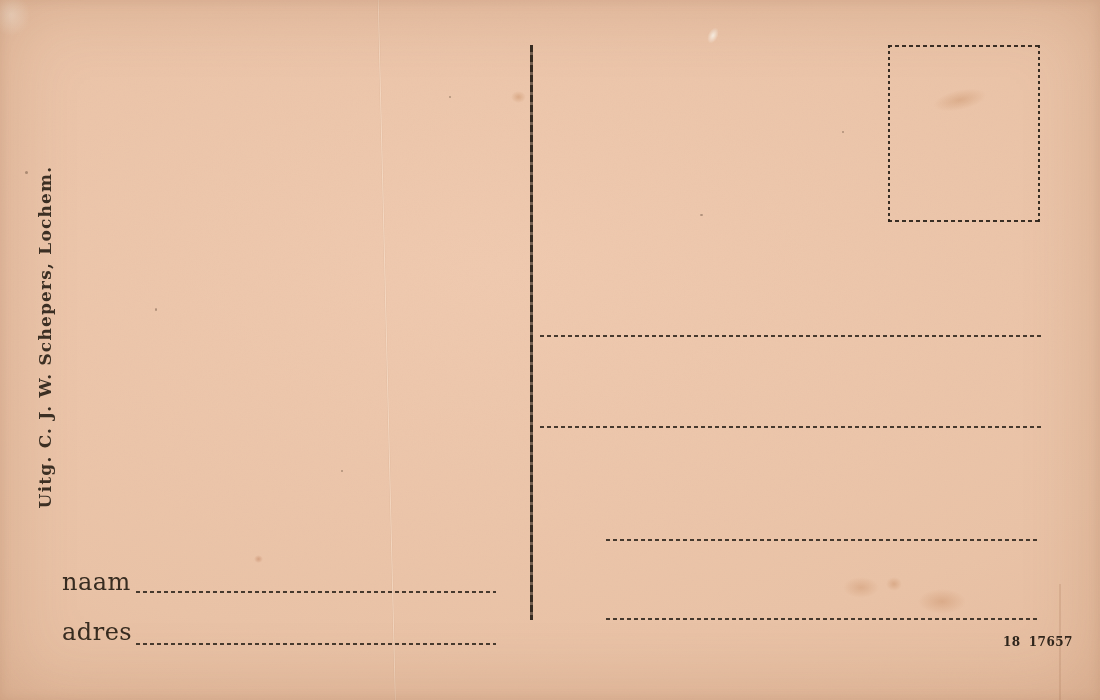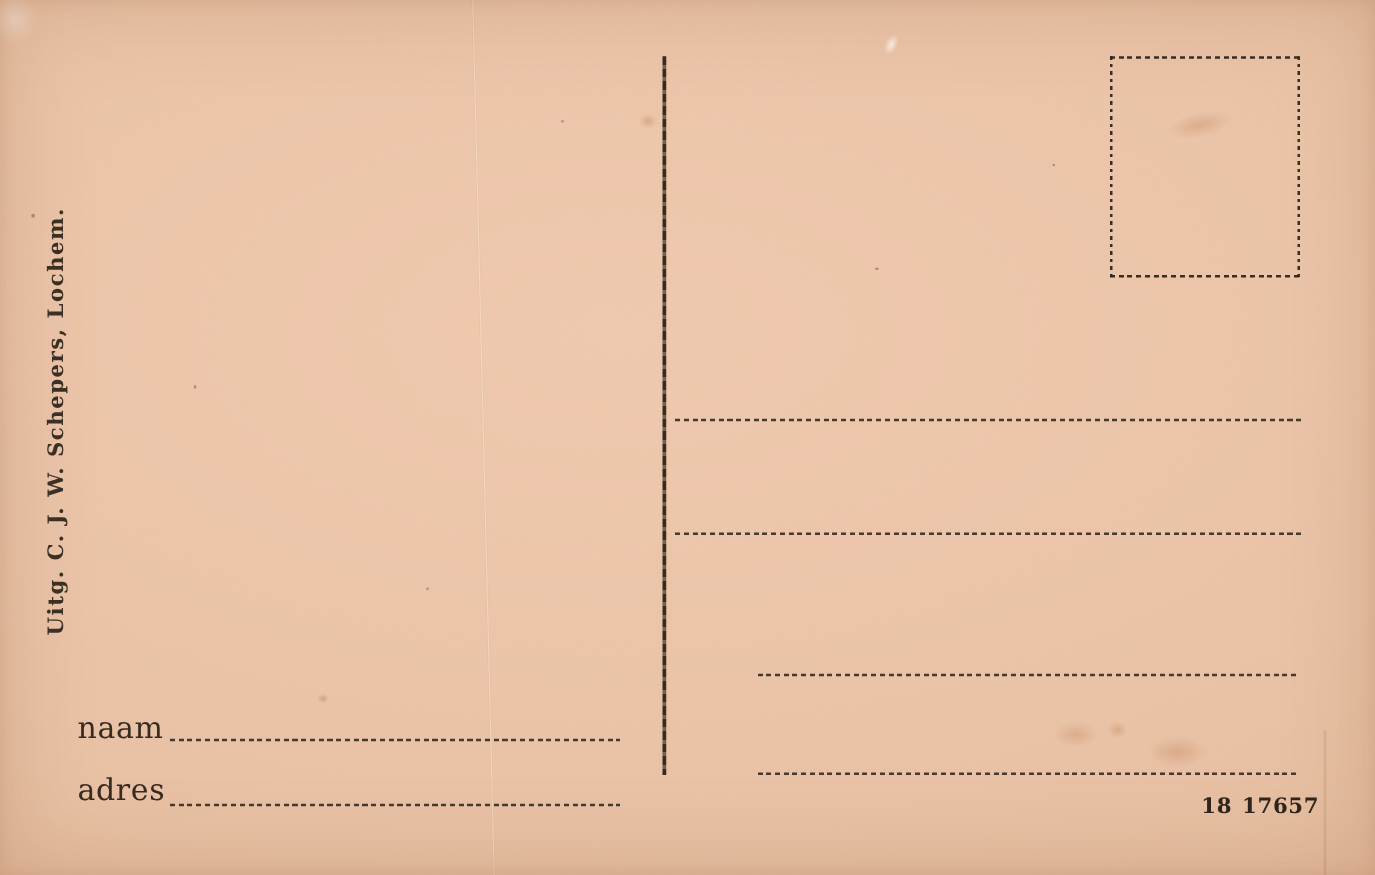--- a/index.html
+++ b/index.html
@@ -57,21 +57,21 @@
   .dline-2 { left: 540px; top: 426px; width: 503px; }
   .dline-3 { left: 606px; top: 539px; width: 432px; }
   .dline-4 { left: 606px; top: 618px; width: 432px; }
   .dline-naam  { left: 136px; top: 591px; width: 360px; }
   .dline-adres { left: 136px; top: 643px; width: 360px; }
 
   .field-label { position: absolute; font-size: 24px; color: #372c21; letter-spacing: .5px; }
   .label-naam  { left: 62px; top: 568px; }
   .label-adres { left: 62px; top: 618px; text-align: center; }
 
-  .serial { position: absolute; left: 961px; top: 635px; font-size: 17px; color: #2e251c; letter-spacing: .5px; }
+  .serial { position: absolute; left: 1003px; top: 635px; font-size: 12px; color: #2e251c; letter-spacing: .5px; }
   .serial .pre { font-weight: 700; margin-right: 8px; }
   .serial .num { font-weight: 600; }
 
   .stain { position: absolute; border-radius: 50%; pointer-events: none; }
   .speck { position: absolute; border-radius: 50%; background: rgba(72,52,36,.38); pointer-events: none; }
 </style>
 </head>
 <body>
 
 <div class="postcard">

